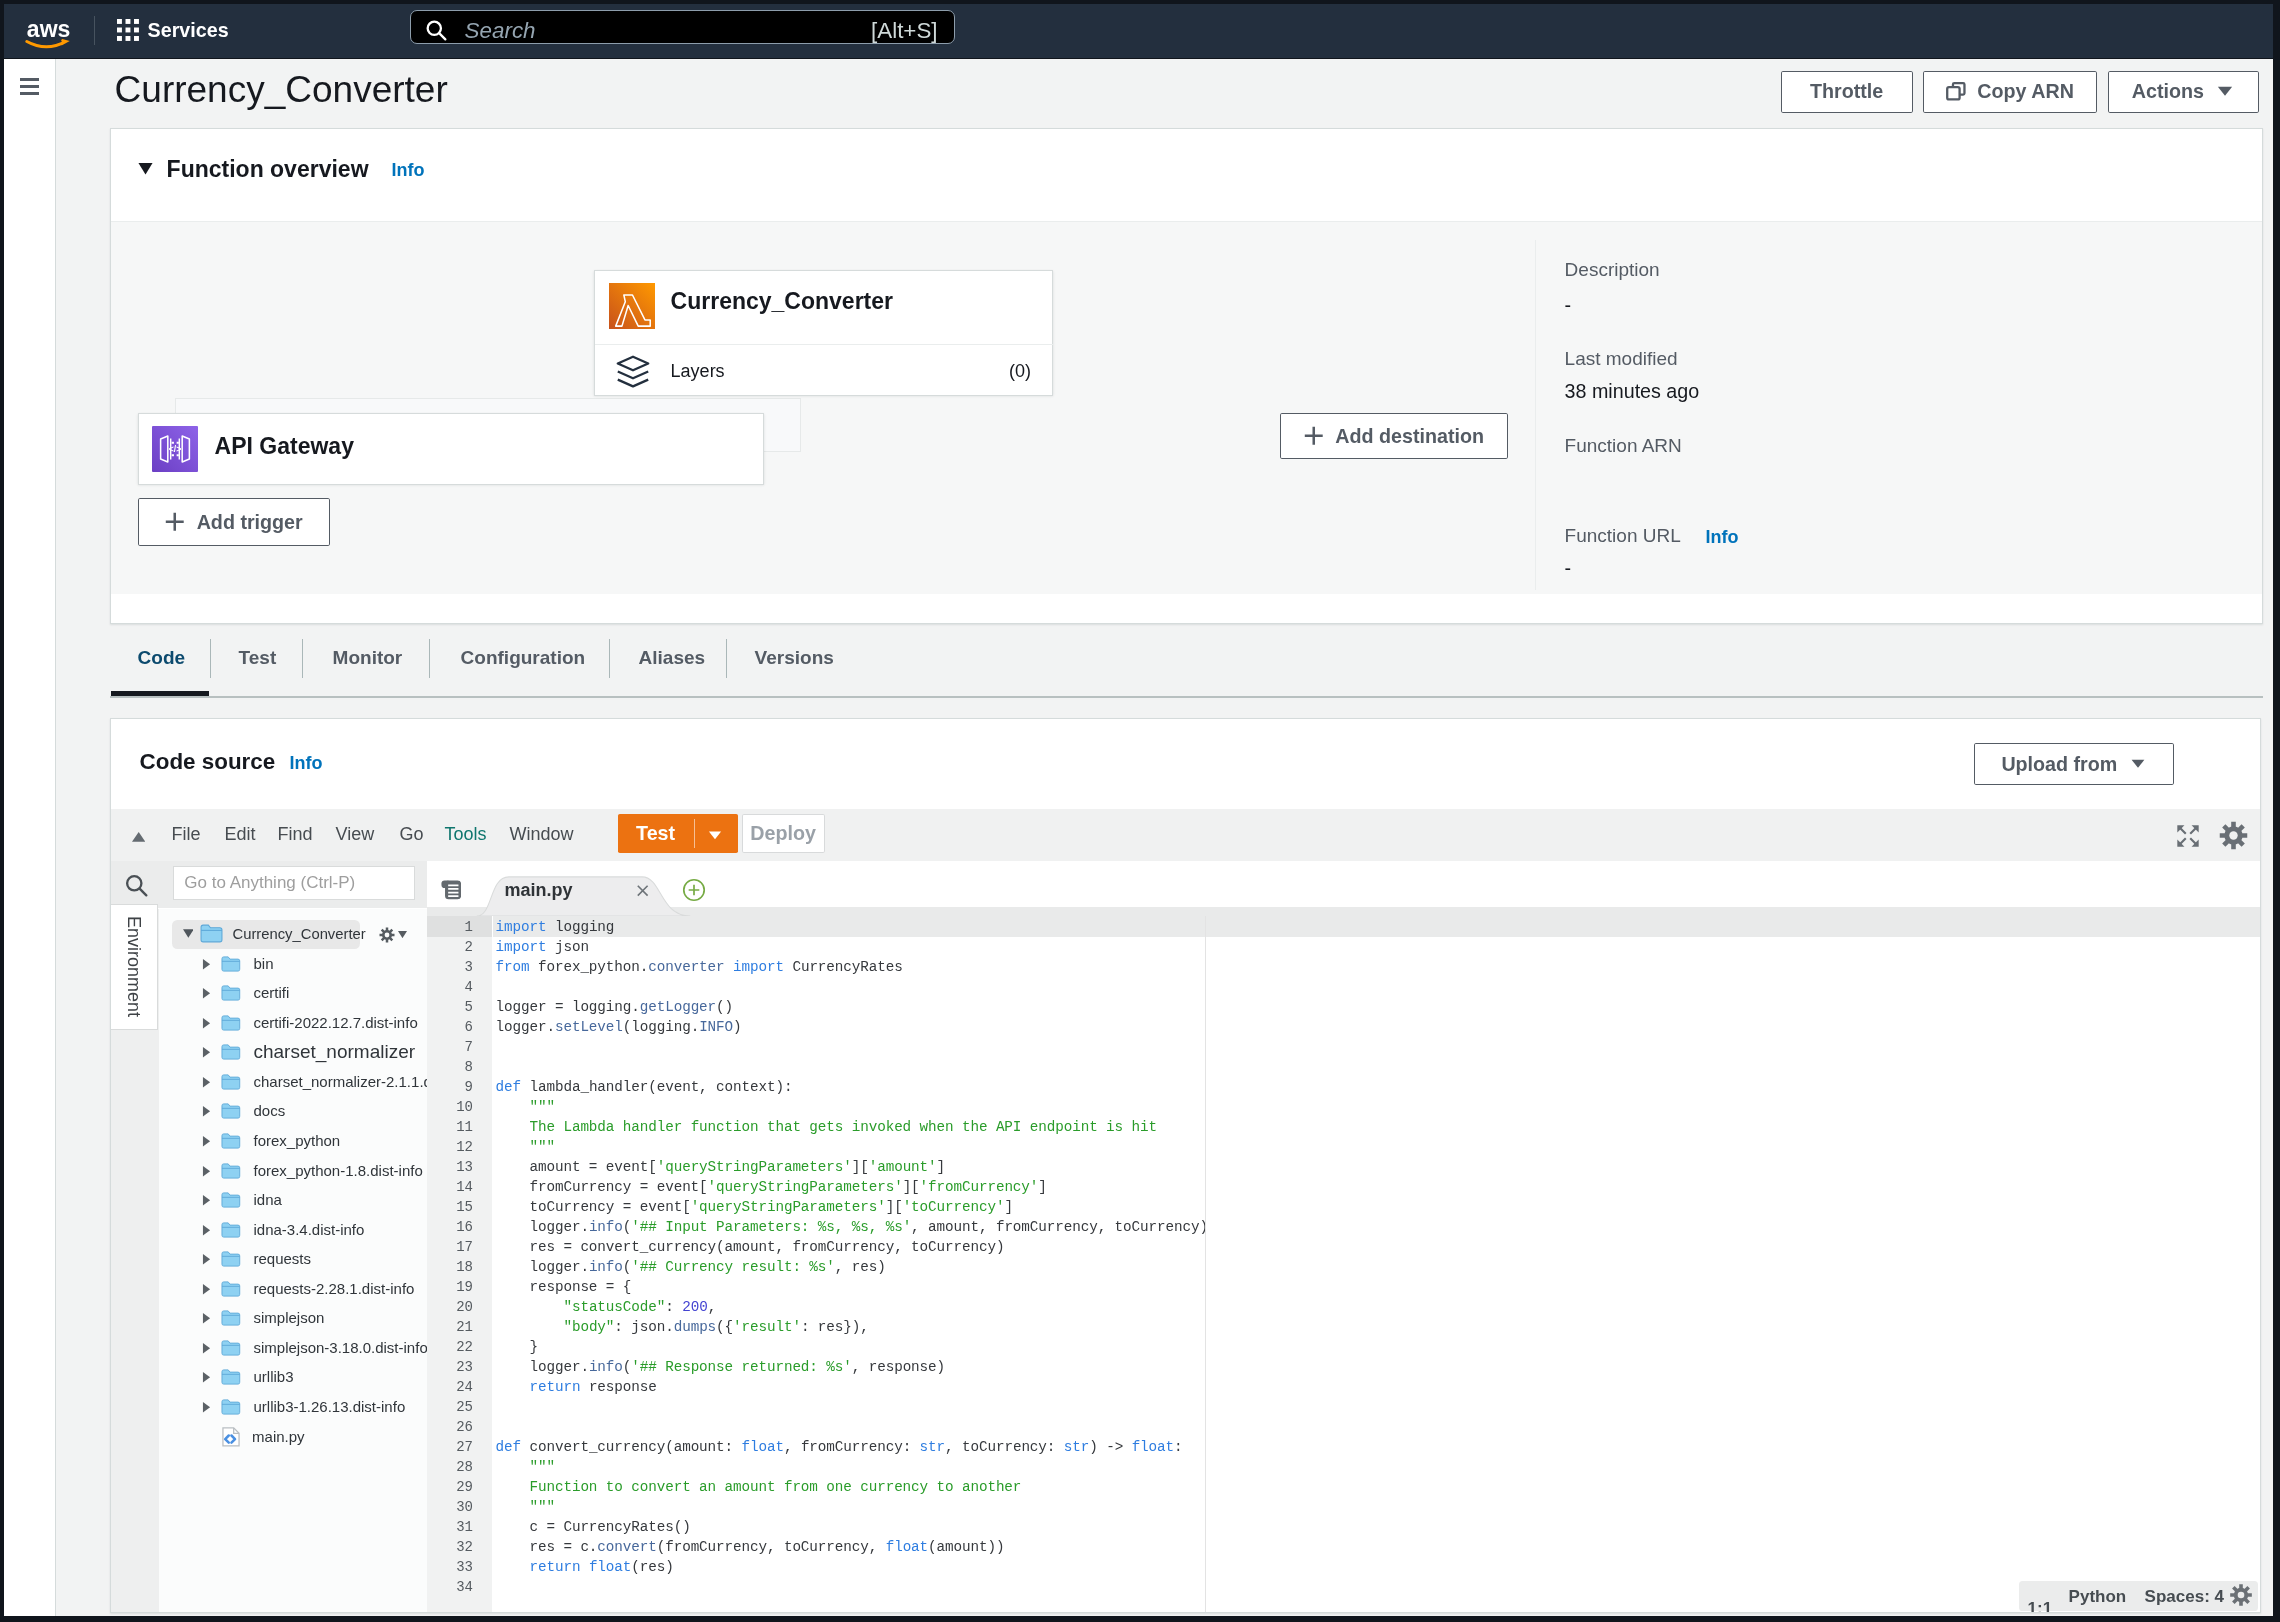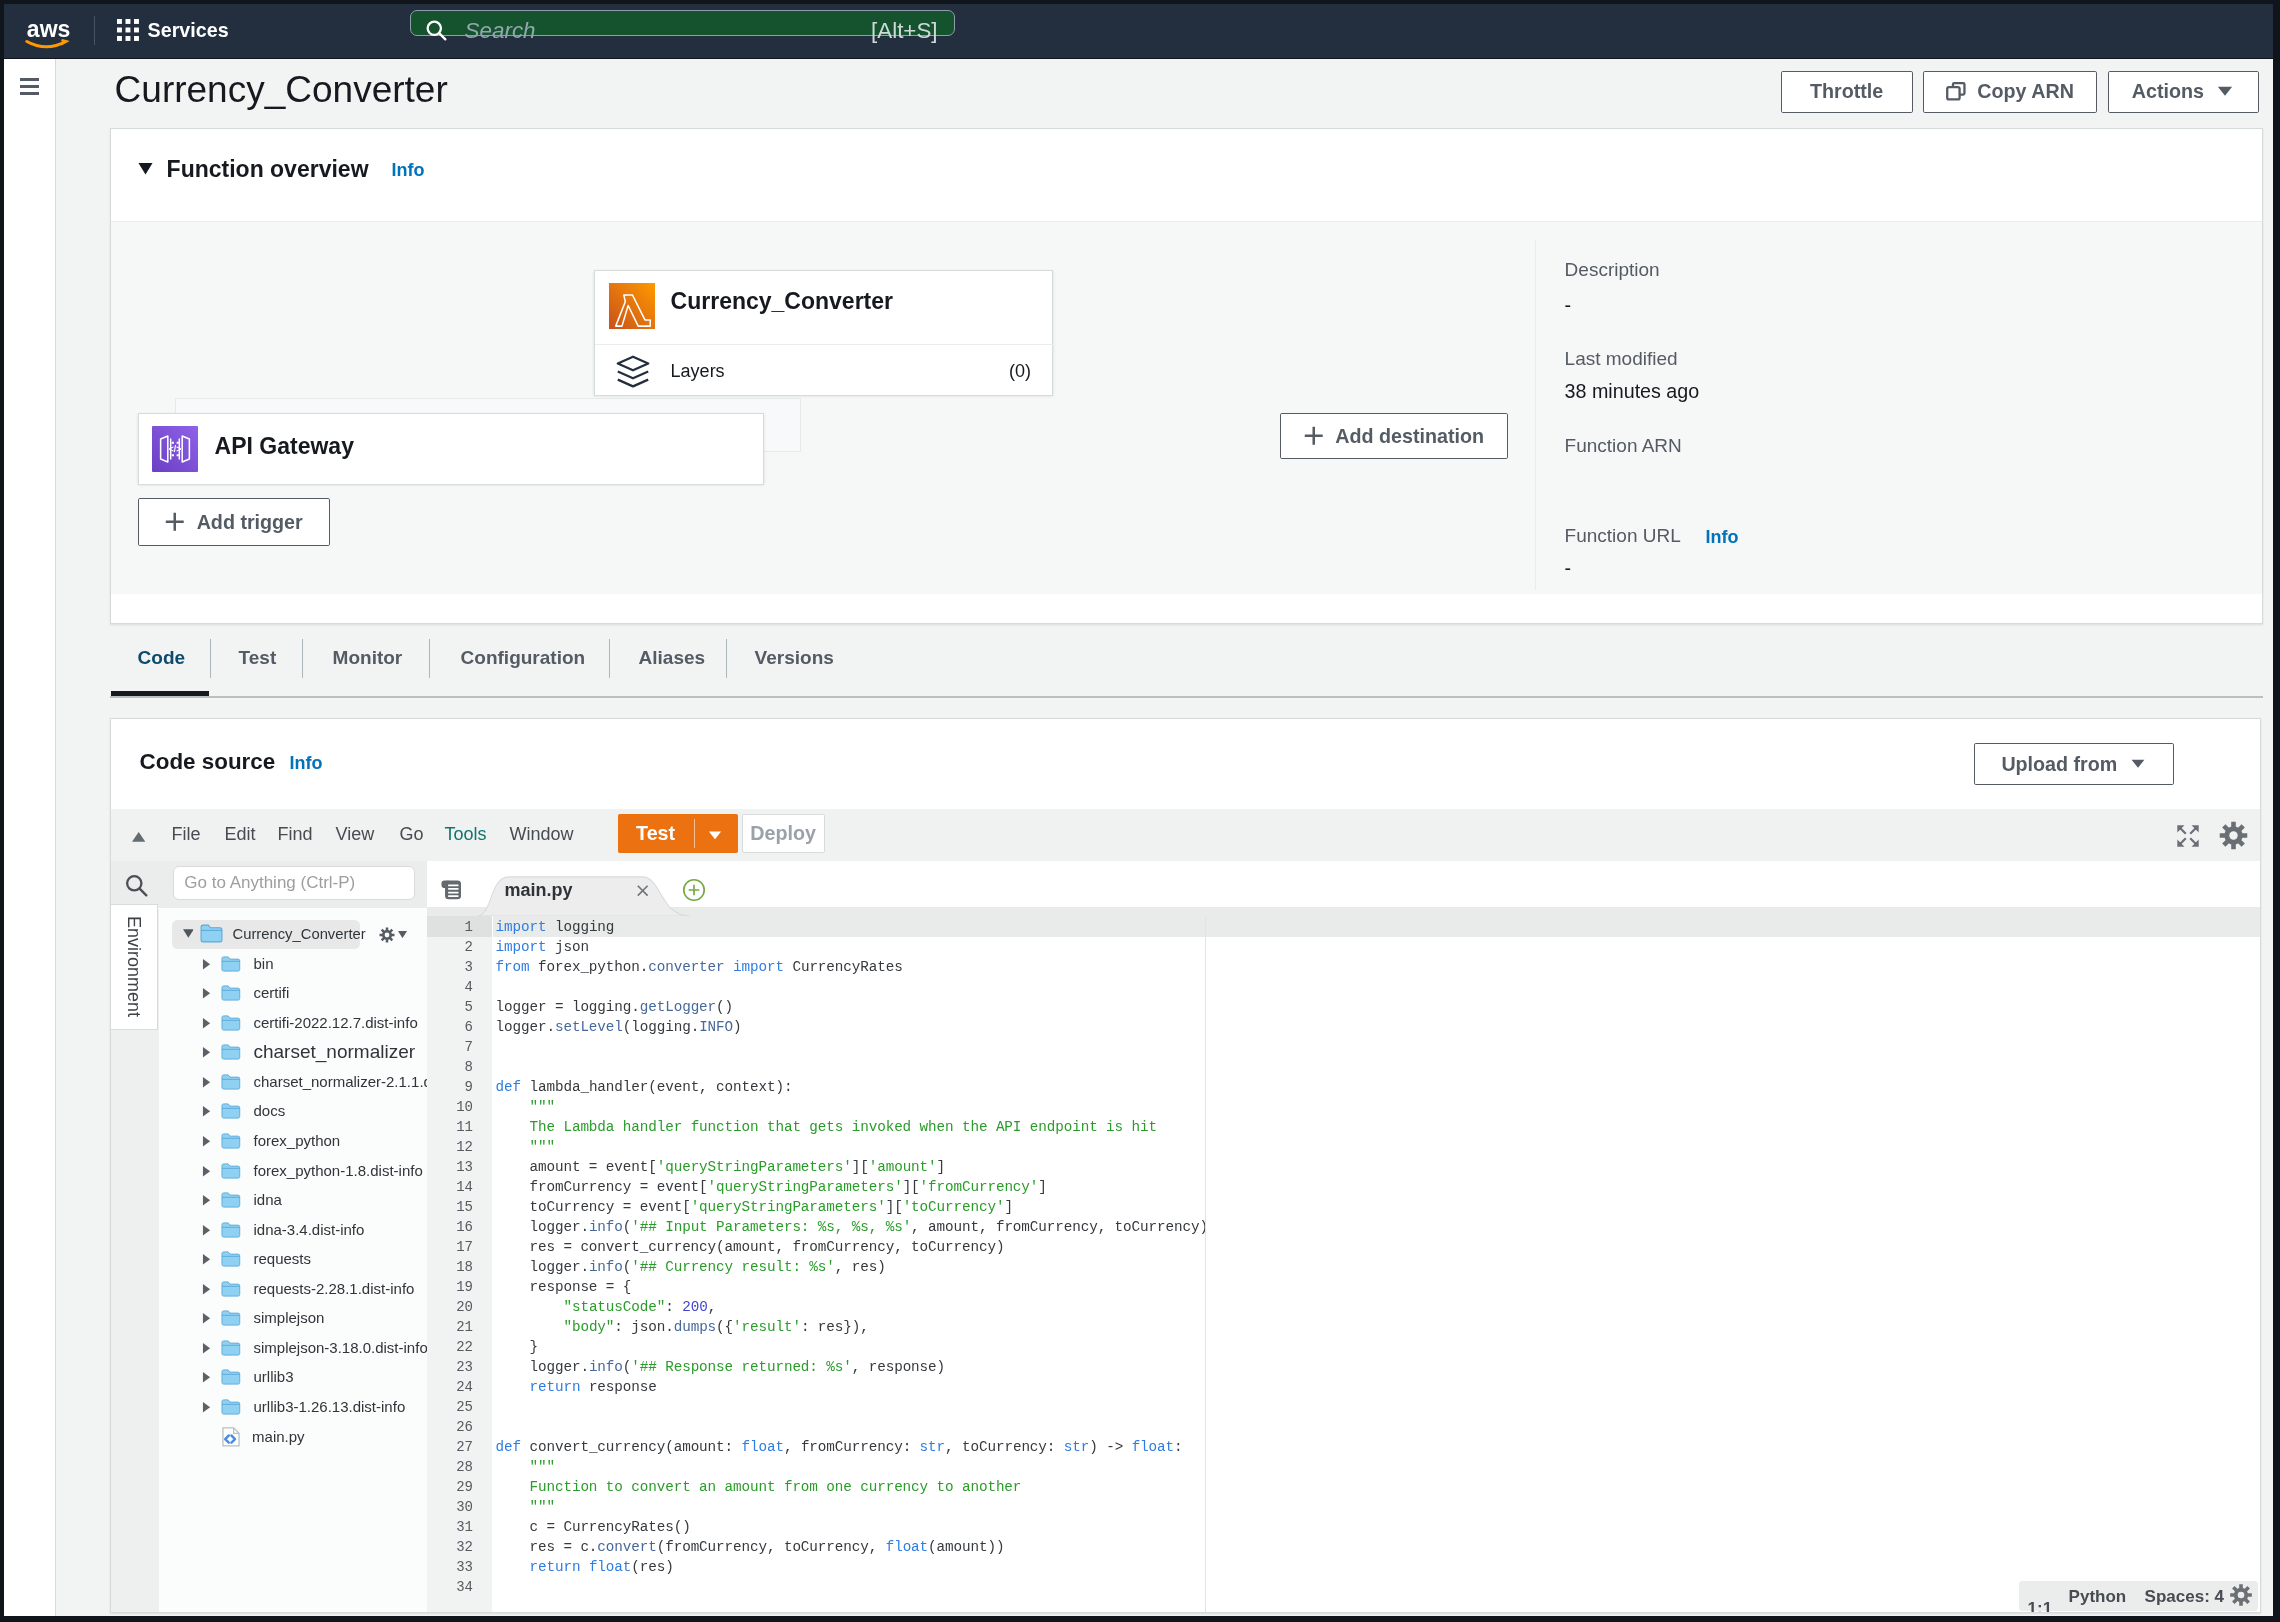--- a/index.html
+++ b/index.html
@@ -37,21 +37,21 @@
           <rect x="19" y="0" width="5.5" height="5.5"></rect>
           <rect x="0" y="9.5" width="5.5" height="5.5"></rect>
           <rect x="9.5" y="9.5" width="5.5" height="5.5"></rect>
           <rect x="19" y="9.5" width="5.5" height="5.5"></rect>
           <rect x="0" y="19" width="5.5" height="5.5"></rect>
           <rect x="9.5" y="19" width="5.5" height="5.5"></rect>
           <rect x="19" y="19" width="5.5" height="5.5"></rect>
         </g>
   </svg>
   <div class="abs" style="left:144px;top:15px;color:#fff;font-size:19.7px;font-weight:bold">Services</div>
-  <div class="abs" style="left:406px;top:6.3px;width:545px;height:26px;background:#14532d;border:1.8px solid #8d9dab;border-radius:7px">
+  <div class="abs" style="left:406px;top:6.3px;width:545px;height:34px;background:#000000;border:1.8px solid #8d9dab;border-radius:7px">
     <svg class="abs" style="left:14.3px;top:8px" width="23" height="23" viewBox="0 0 26 26">
           <circle cx="10.5" cy="10.5" r="7.5" fill="none" stroke="#fff" stroke-width="2.6"></circle>
           <line x1="16" y1="16" x2="23" y2="23" stroke="#fff" stroke-width="2.6" stroke-linecap="round"></line>
         </svg>
     <div class="abs" style="left:54px;top:7.2px;font-size:22.4px;font-style:italic;color:#95a5b1">Search</div>
     <div class="abs" style="right:16px;top:7.2px;font-size:22.4px;color:#cfd9d9">[Alt+S]</div>
   </div>
 </div>
 
 <div id="body">
@@ -217,21 +217,21 @@
     <circle cx="18" cy="18" r="4.6" fill="#f0f1f1"></circle>
   </svg>
 
   <div class="abs" style="left:0;top:142px;width:316px;height:47px;background:#ebecec"></div>
   <div class="abs" style="left:316px;top:142px;width:1835px;height:46px;background:#fff"></div>
   <div class="abs" style="left:316px;top:188px;width:1835px;height:9px;background:#e9eaea"></div>
   <svg class="abs" style="left:13.4px;top:154px" width="25" height="25" viewBox="0 0 28 28">
           <circle cx="11.5" cy="11.5" r="8" fill="none" stroke="#4a5055" stroke-width="2.6"></circle>
           <line x1="17.5" y1="17.5" x2="25" y2="25" stroke="#4a5055" stroke-width="2.6" stroke-linecap="round"></line>
         </svg>
-  <div class="abs" style="left:62px;top:147px;width:242px;height:34px;background:#fff;border:0.9px solid #d9dbdb;border-radius:6px;display:flex;align-items:center;padding-left:10.7px;font-size:17px;color:#9e9e9e">Go to Anything (Ctrl-P)</div>
+  <div class="abs" style="left:62px;top:147px;width:242px;height:34px;background:#fff;border:0.9px solid #d9dbdb;border-radius:0;display:flex;align-items:center;padding-left:10.7px;font-size:17px;color:#9e9e9e">Go to Anything (Ctrl-P)</div>
   <svg class="abs" style="left:330px;top:161px" width="20.6" height="20.6" viewBox="0 0 23 23">
     <rect x="4.5" y="0.5" width="18" height="21" rx="4" fill="#63696e"></rect>
     <rect x="0.5" y="0.5" width="10" height="8.5" rx="3.5" fill="#63696e"></rect>
     <path d="M8 6 H19.5 M8 10 H19.5 M8 14 H19.5 M8 18 H19.5" stroke="#fff" stroke-width="2"></path>
   </svg>
   <svg class="abs" style="left:365px;top:157px" width="215" height="40" viewBox="0 0 240 45">
     <path d="M0 45 C 18 45 14 1 36 1 L 186 1 C 208 1 206 45 240 45 Z" fill="#ededee" stroke="#d9dbdb" stroke-width="1.2"></path>
   </svg>
   <div class="abs" style="left:394px;top:161px;font-size:18px;font-weight:bold;color:#2f3337">main.py</div>
   <svg class="abs" style="left:525px;top:165px" width="13.4" height="13.4" viewBox="0 0 15 15">

